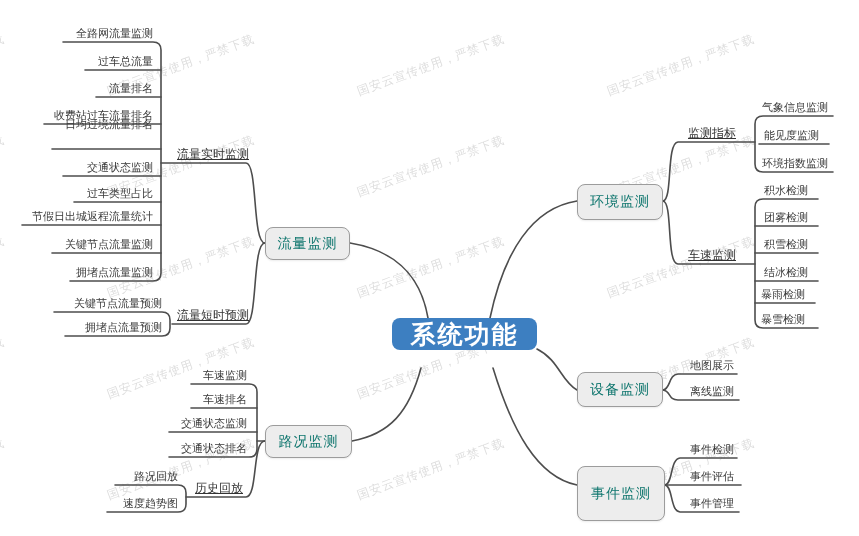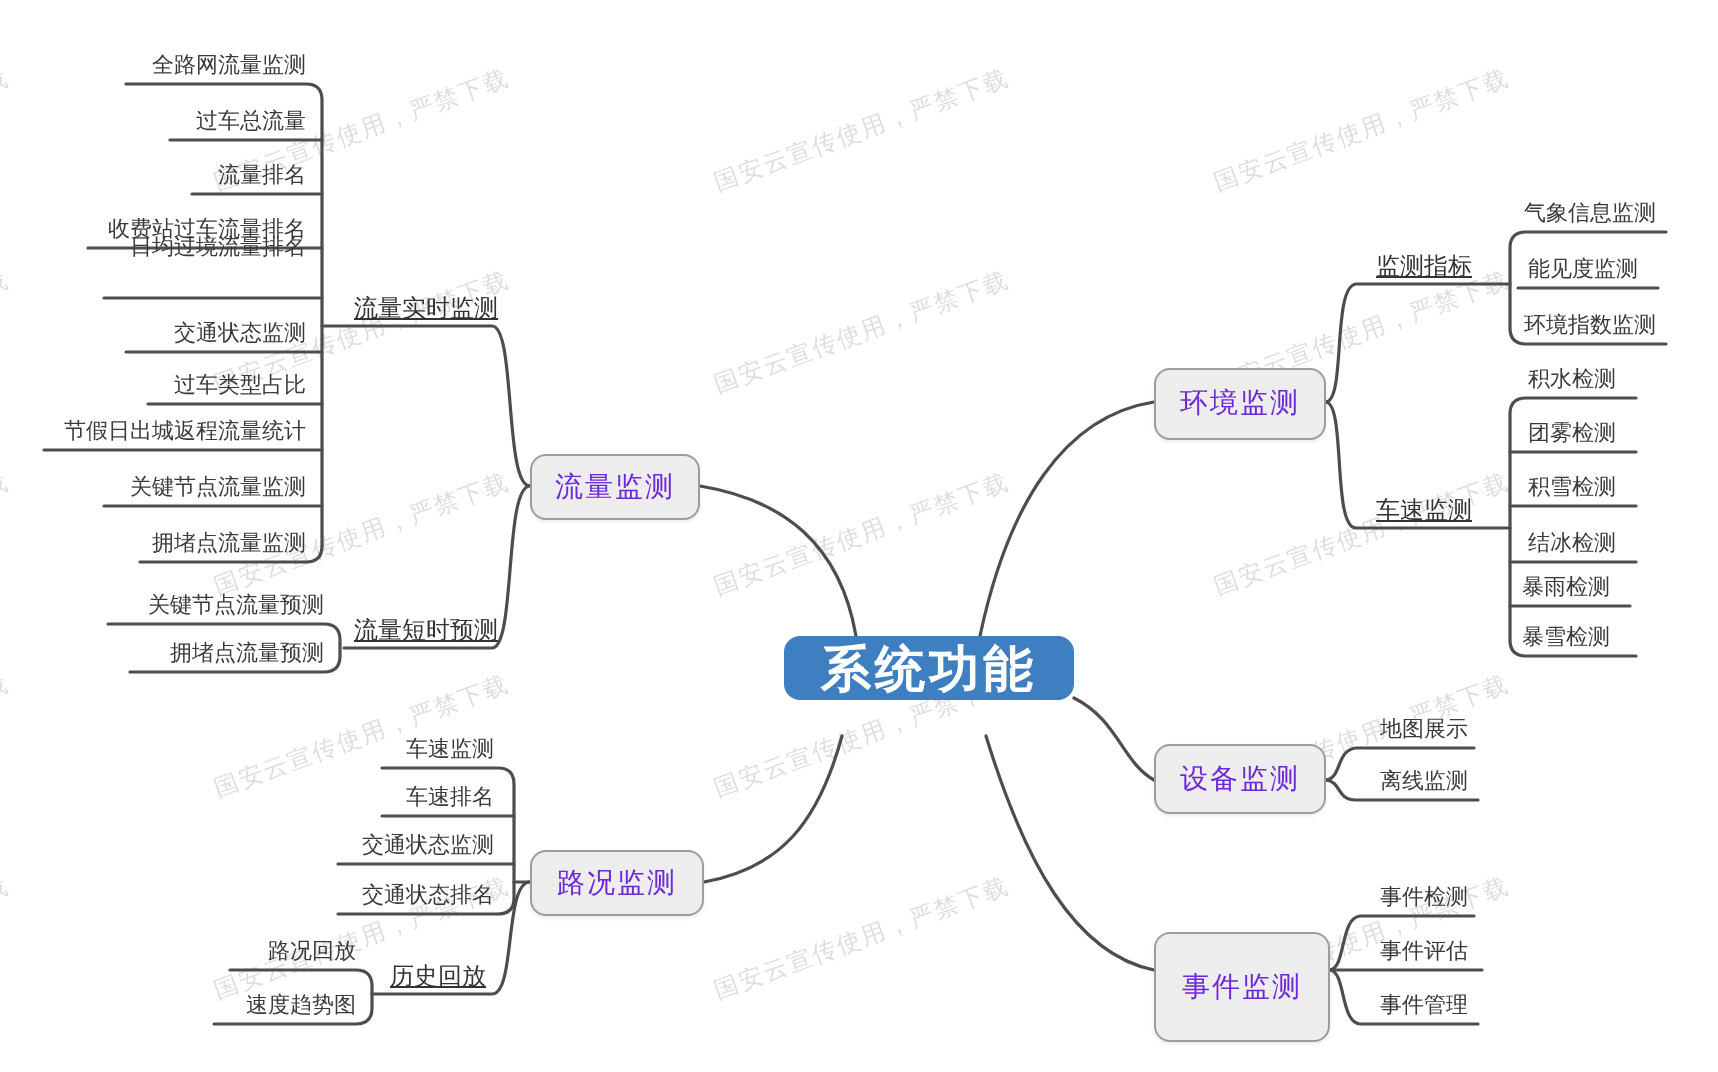--- a/index.html
+++ b/index.html
@@ -17,21 +17,21 @@
   .leaf {
     position:absolute; z-index:2; font-size:11px; color:#3a3a3a;
     white-space:nowrap; line-height:15px; height:15px;
   }
   .subnode { font-size:12px; line-height:16px; height:16px; color:#333333;text-decoration:underline; }
   .branchbox {
     position:absolute; z-index:2; box-sizing:border-box;
     background:var(--branch-bg,#ededed);
     border:1.5px solid var(--branch-border,#9c9c9c);
     border-radius:8px; display:flex; align-items:center; justify-content:center;
-    font-size:14px; color:#6d28d9; letter-spacing:1px;
+    font-size:14px; color:#0f766e; letter-spacing:1px;
     box-shadow:0 1px 2px rgba(0,0,0,0.08);
   }
   .central {
     position:absolute; z-index:2; box-sizing:border-box;
     background:var(--central-bg,#3d7fc1); color:var(--central-text,#ffffff);
     border-radius:8px; display:flex; align-items:center; justify-content:center;
     font-size:25px; font-weight:bold; letter-spacing:2px;
   }
 </style>
 </head>

